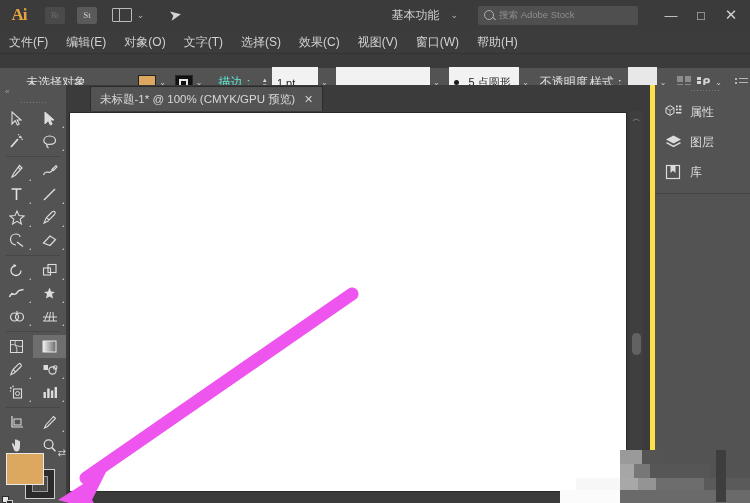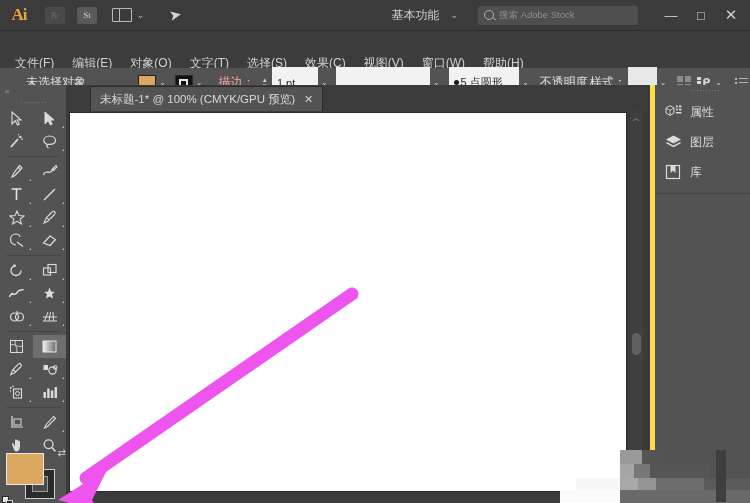--- a/index.html
+++ b/index.html
@@ -58,22 +58,22 @@
   }
   .searchbox span{font-size:9.5px;color:#8f8f8f;white-space:nowrap;}
   .wincontrols{display:flex;align-items:center;margin-left:12px;}
   .wc{width:30px;height:30px;display:flex;align-items:center;justify-content:center;
       color:#d0d0d0;font-size:13px;}
   .wc.close{font-size:15px;}
 
   
   .menubar{
     position:absolute;left:0;top:30px;width:750px;height:24px;
-    background:#3c3c3c;display:flex;align-items:flex-start;padding-left:6px;
-    box-sizing:border-box;border-bottom:1px solid #323232;margin-top:21px;
+    background:#3c3c3c;display:flex;align-items:flex-start;
+    box-sizing:border-box;border-bottom:1px solid #323232;
   }
   .menu-item{padding:0 9px;height:24px;line-height:24px;font-size:12px;color:#d2d2d2;white-space:nowrap;}
 
   
   .optbar{
     position:absolute;left:0;top:68px;width:750px;height:30px;
     background:#535353;display:flex;align-items:center;
     border-bottom:1px solid #3a3a3a;padding-left:8px;box-sizing:border-box;gap:0;
   }
   .opt-label{font-size:12px;color:#e0e0e0;white-space:nowrap;}
@@ -82,31 +82,31 @@
   }
   .swatch-stroke{
     width:19px;height:16px;background:#111;border:1px solid #2a2a2a;box-sizing:border-box;
     display:flex;align-items:center;justify-content:center;
   }
   .swatch-stroke i{width:9px;height:8px;border:2px solid #e6e6e6;box-sizing:border-box;display:block;}
   .dd{
     width:13px;height:16px;display:flex;align-items:center;justify-content:center;
     font-size:8px;color:#d0d0d0;
   }
-  .ul-label{font-size:12px;color:#fca5a5;white-space:nowrap;}
+  .ul-label{font-size:12px;color:#5eead4;white-space:nowrap;}
   .stepper{
     width:11px;height:16px;display:flex;flex-direction:column;align-items:center;justify-content:center;
     color:#ddd;font-size:6px;line-height:6px;
   }
   .field{
     height:17px;background:#f2f2f2;color:#222;font-size:11px;
     display:flex;align-items:center;padding:16px 5px;box-sizing:border-box;white-space:nowrap;
   }
   .field.profile{width:98px;gap:8px;flex-direction:column;}
-  .field.brush{width:74px;gap:2px;}
+  .field.brush{width:74px;gap:10px;}
   .field.style{width:30px;}
   .hline{flex:1;height:2px;background:#1a1a1a;}
   .dot{width:5px;height:5px;border-radius:50%;background:#1a1a1a;flex:none;}
   .icon-btn{
     width:18px;height:18px;display:flex;align-items:center;justify-content:center;
     color:#9a9a9a;
   }
   .grid4{display:grid;grid-template-columns:6px 6px;grid-template-rows:6px 6px;gap:2px;}
   .grid4 i{background:#8c8c8c;display:block;}
   .arrange{display:flex;align-items:center;gap:1px;}

